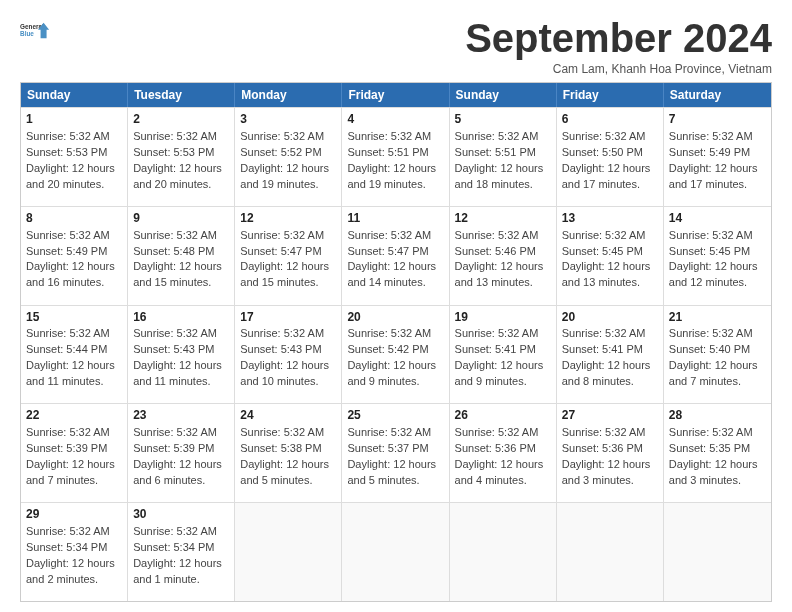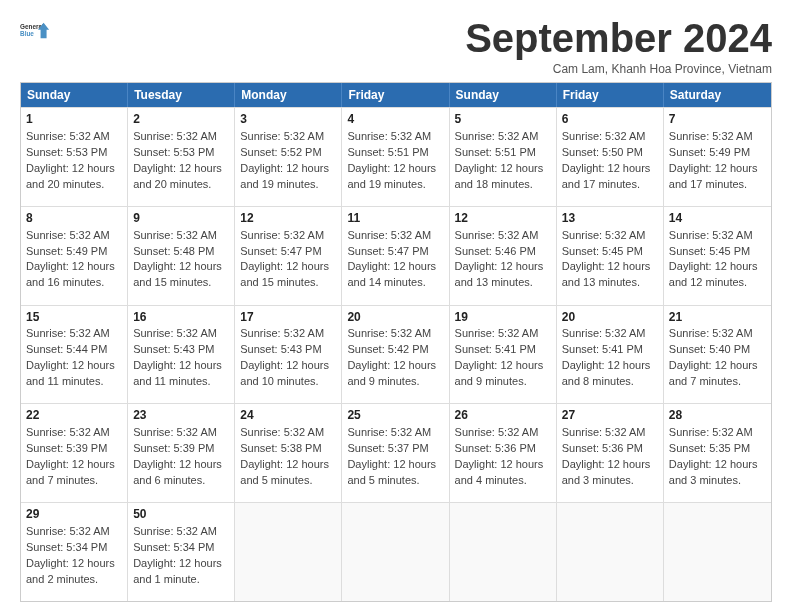--- a/index.html
+++ b/index.html
@@ -336,21 +336,21 @@
         </div>
         <div class="cal-row">
           <div class="cal-cell">
             <span class="cell-day">29</span>
             <div class="cell-info" style="white-space: pre-line;">Sunrise: 5:32 AM
 Sunset: 5:34 PM
 Daylight: 12 hours
 and 2 minutes.</div>
           </div>
           <div class="cal-cell">
-            <span class="cell-day">50</span>
+            <span class="cell-day">30</span>
             <div class="cell-info" style="white-space: pre-line;">Sunrise: 5:32 AM
 Sunset: 5:34 PM
 Daylight: 12 hours
 and 1 minute.</div>
           </div>
           <div class="cal-cell empty"></div>
           <div class="cal-cell empty"></div>
           <div class="cal-cell empty"></div>
           <div class="cal-cell empty"></div>
           <div class="cal-cell empty"></div>

